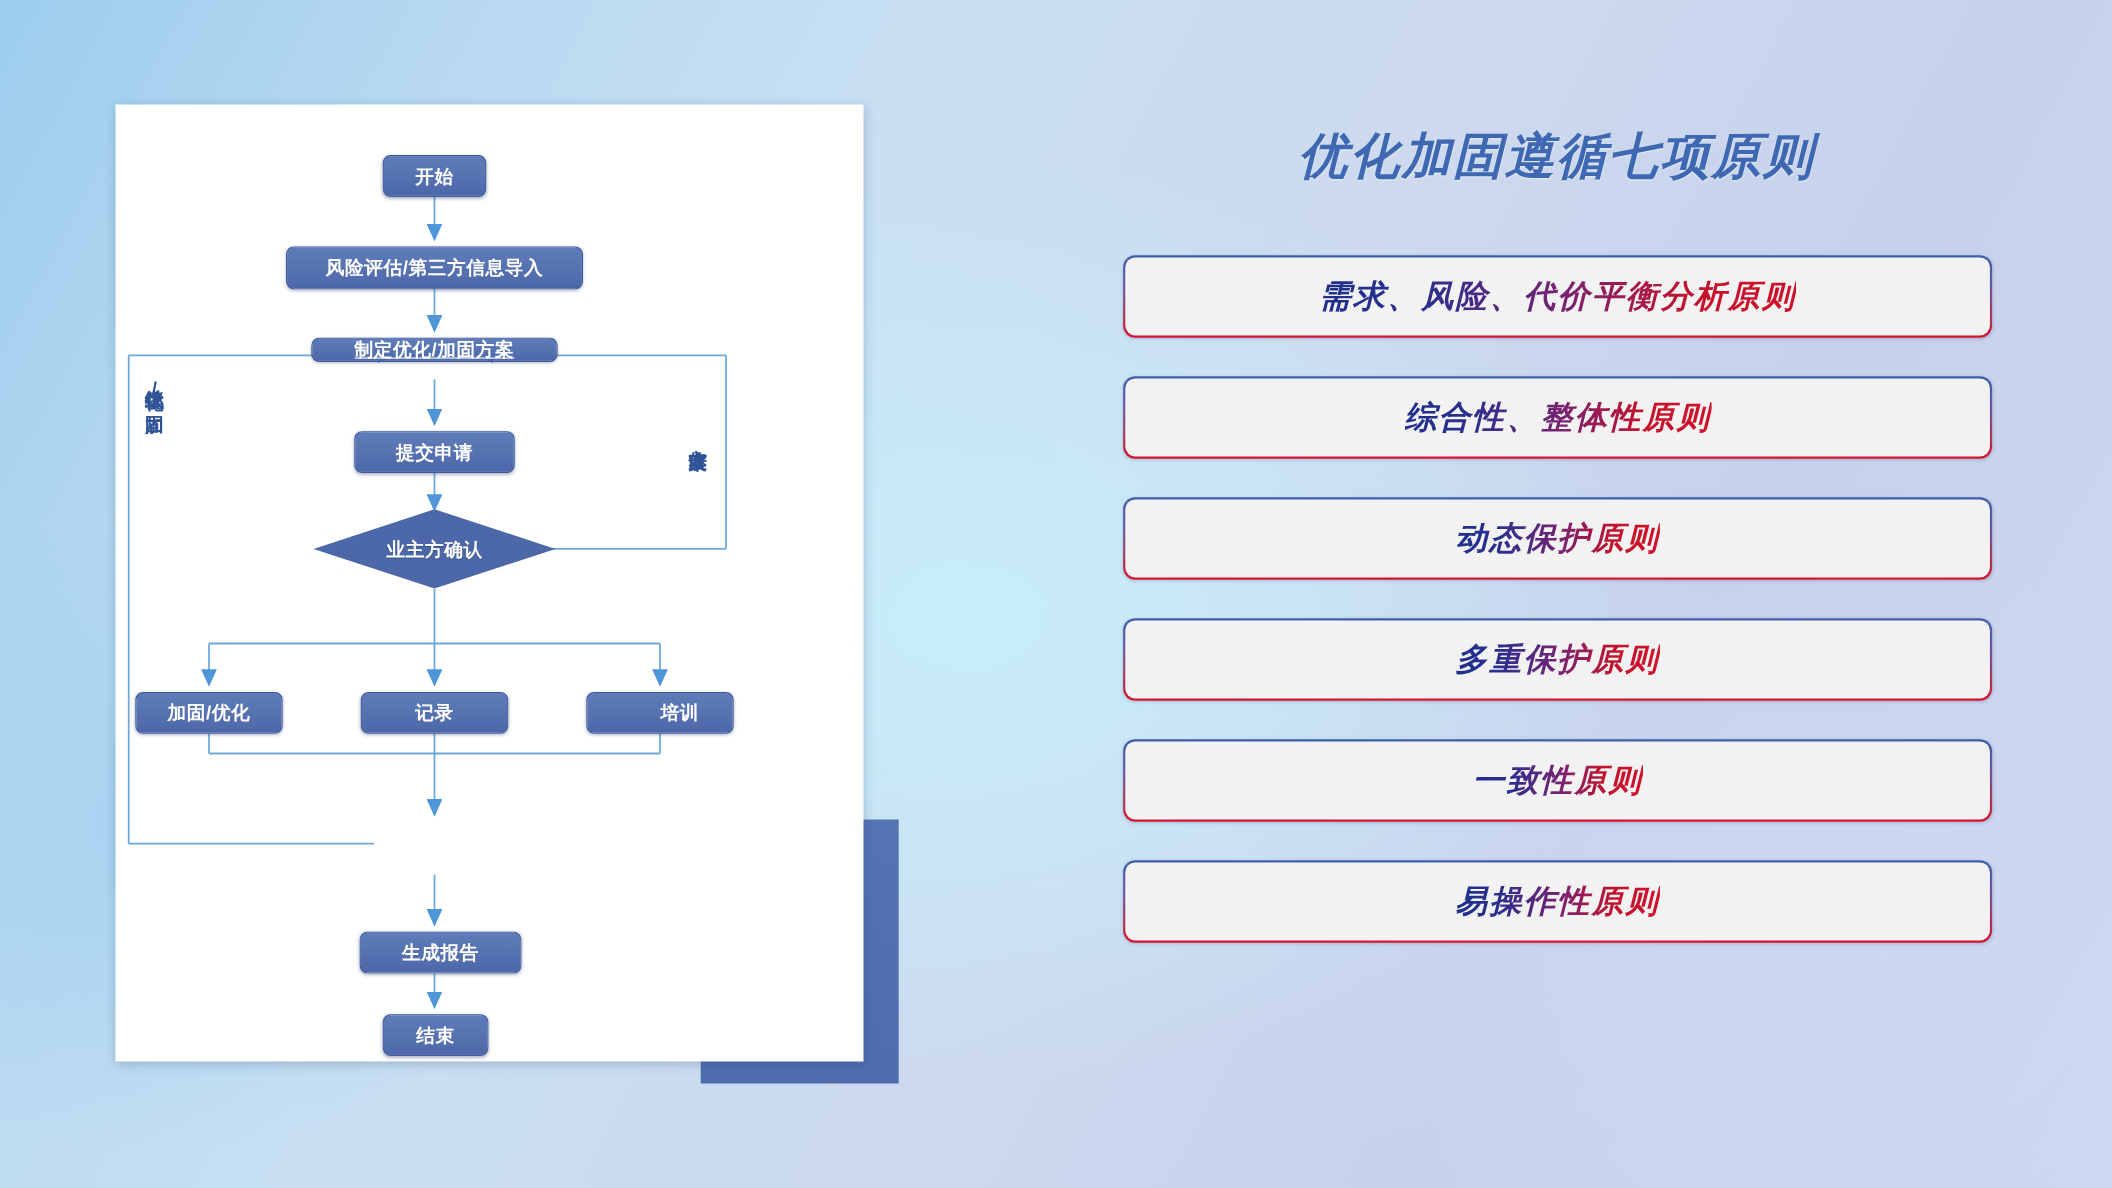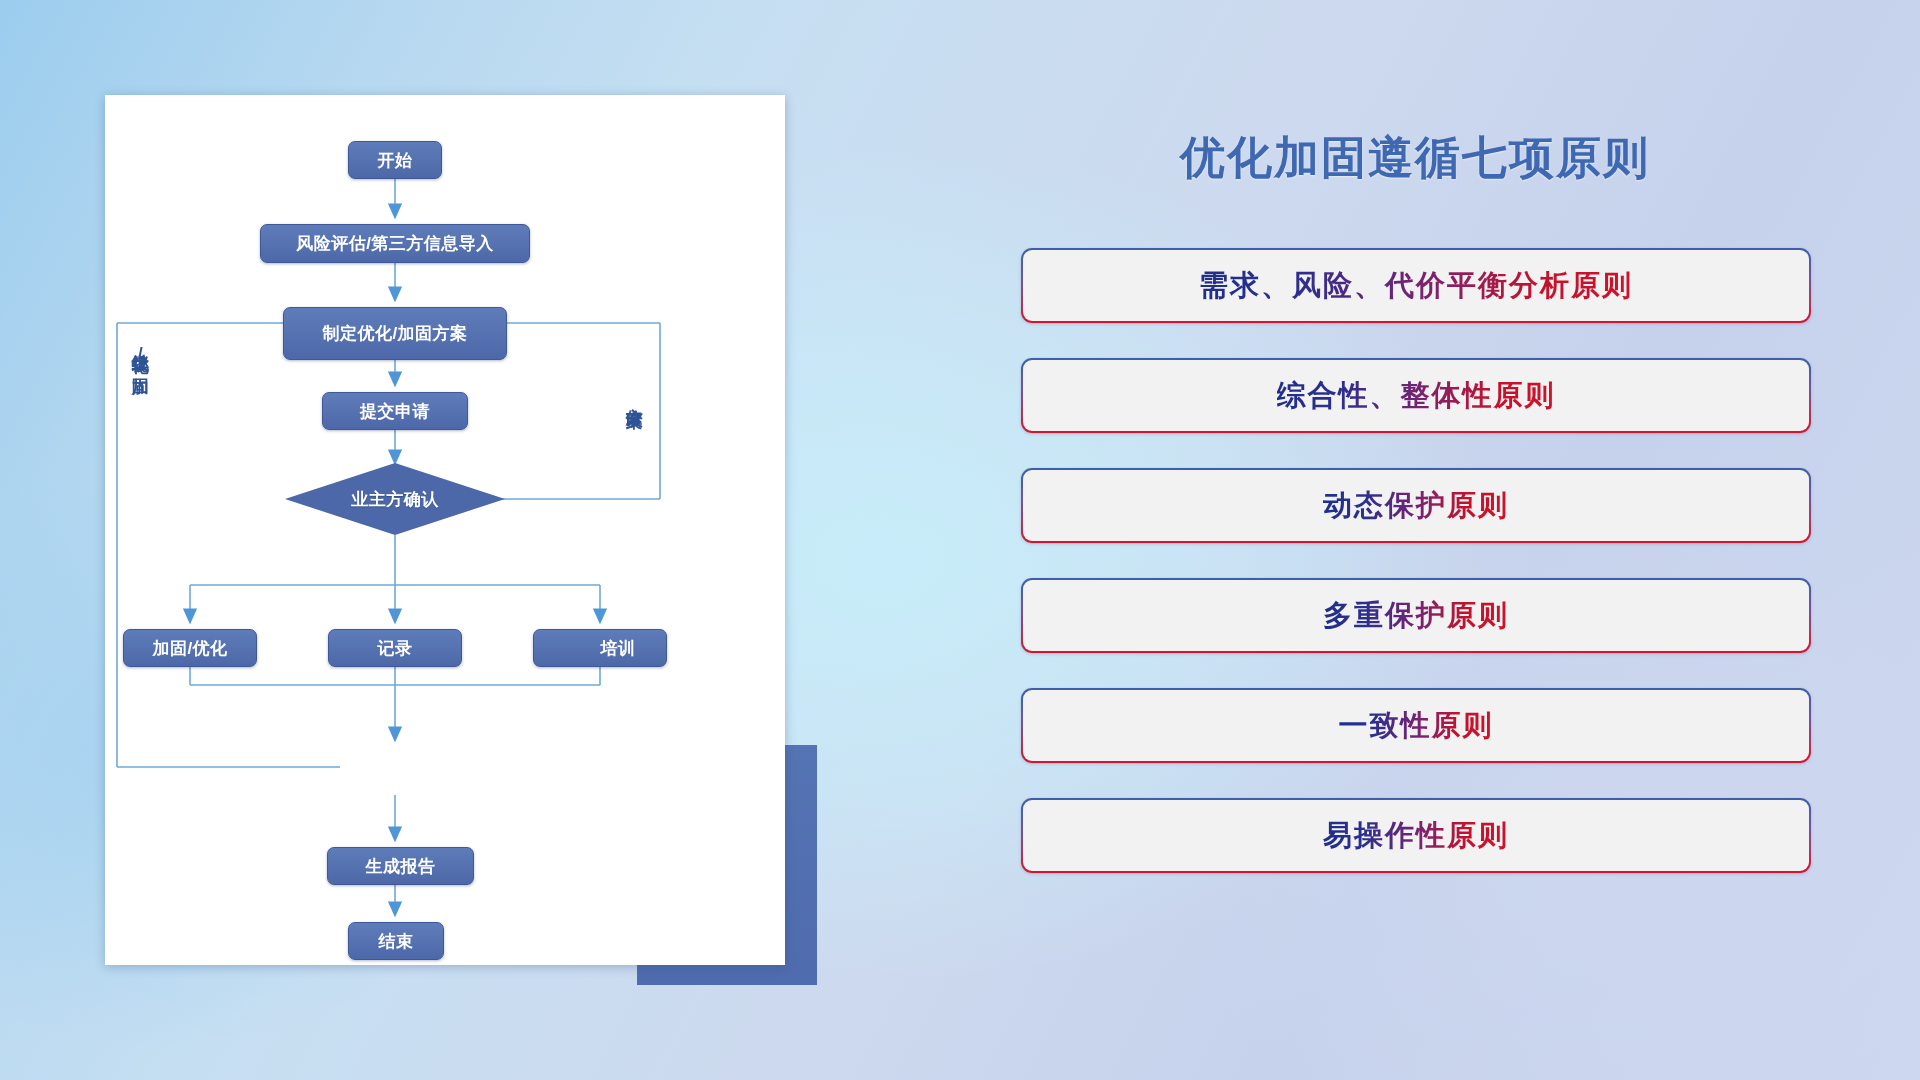--- a/index.html
+++ b/index.html
@@ -102,22 +102,22 @@
     font-weight: bold;
     font-size: 17px;
     line-height: 1.05;
     letter-spacing: 1px;
     white-space: nowrap;
   }
 
   
   .right-region {
     position: absolute;
-    left: 1020px; top: 16px;
-    width: 900px; height: 854px;
+    left: 1020px; top: 0;
+    width: 900px; height: 854px; font-style: italic;
   }
 
   .deck-title {
     position: absolute;
     left: 0;
     top: 112px;
     width: 790px;
     text-align: center;
     font-size: 45px;
     font-weight: bold;
@@ -227,21 +227,21 @@
         </svg>
 
         <div class="node" style="left:243px; top:46px; width:94px; height:38px; font-size:17px;">
           <span>开始</span>
         </div>
 
         <div class="node" style="left:155px; top:129px; width:270px; height:39px; font-size:17px;">
           <span>风险评估/第三方信息导入</span>
         </div>
 
-        <div class="node" style="left:178px; top:212px; width:224px; height:53px; font-size:17px;">
+        <div class="node" style="left:178px; top:212px; width:224px; height:22px; font-size:17px;text-decoration:underline;">
           <span>制定优化/加固方案</span>
         </div>
 
         <div class="node" style="left:217px; top:297px; width:146px; height:38px; font-size:17px;">
           <span>提交申请</span>
         </div>
 
         <div class="diamond-wrap" style="left:180px; top:368px; width:220px; height:72px;">
           <div class="diamond-shape"></div>
           <div class="diamond-label">业主方确认</div>

